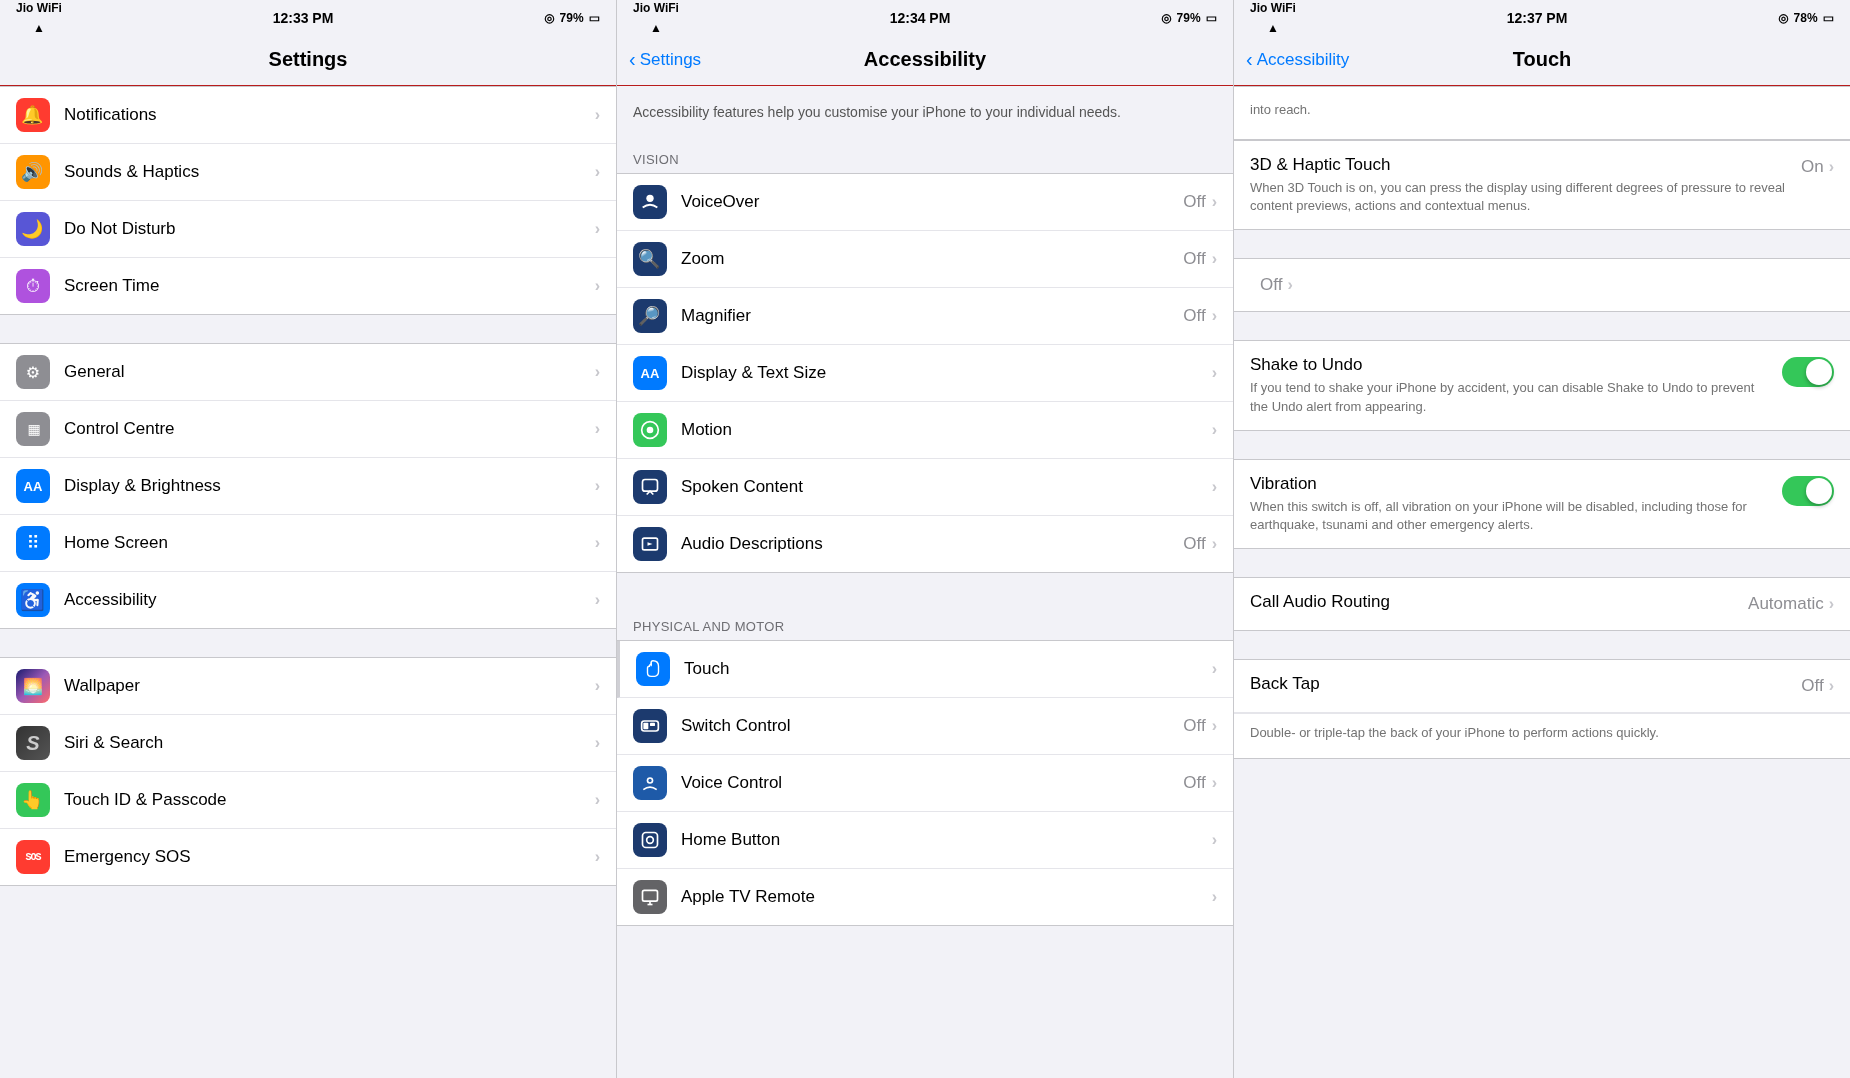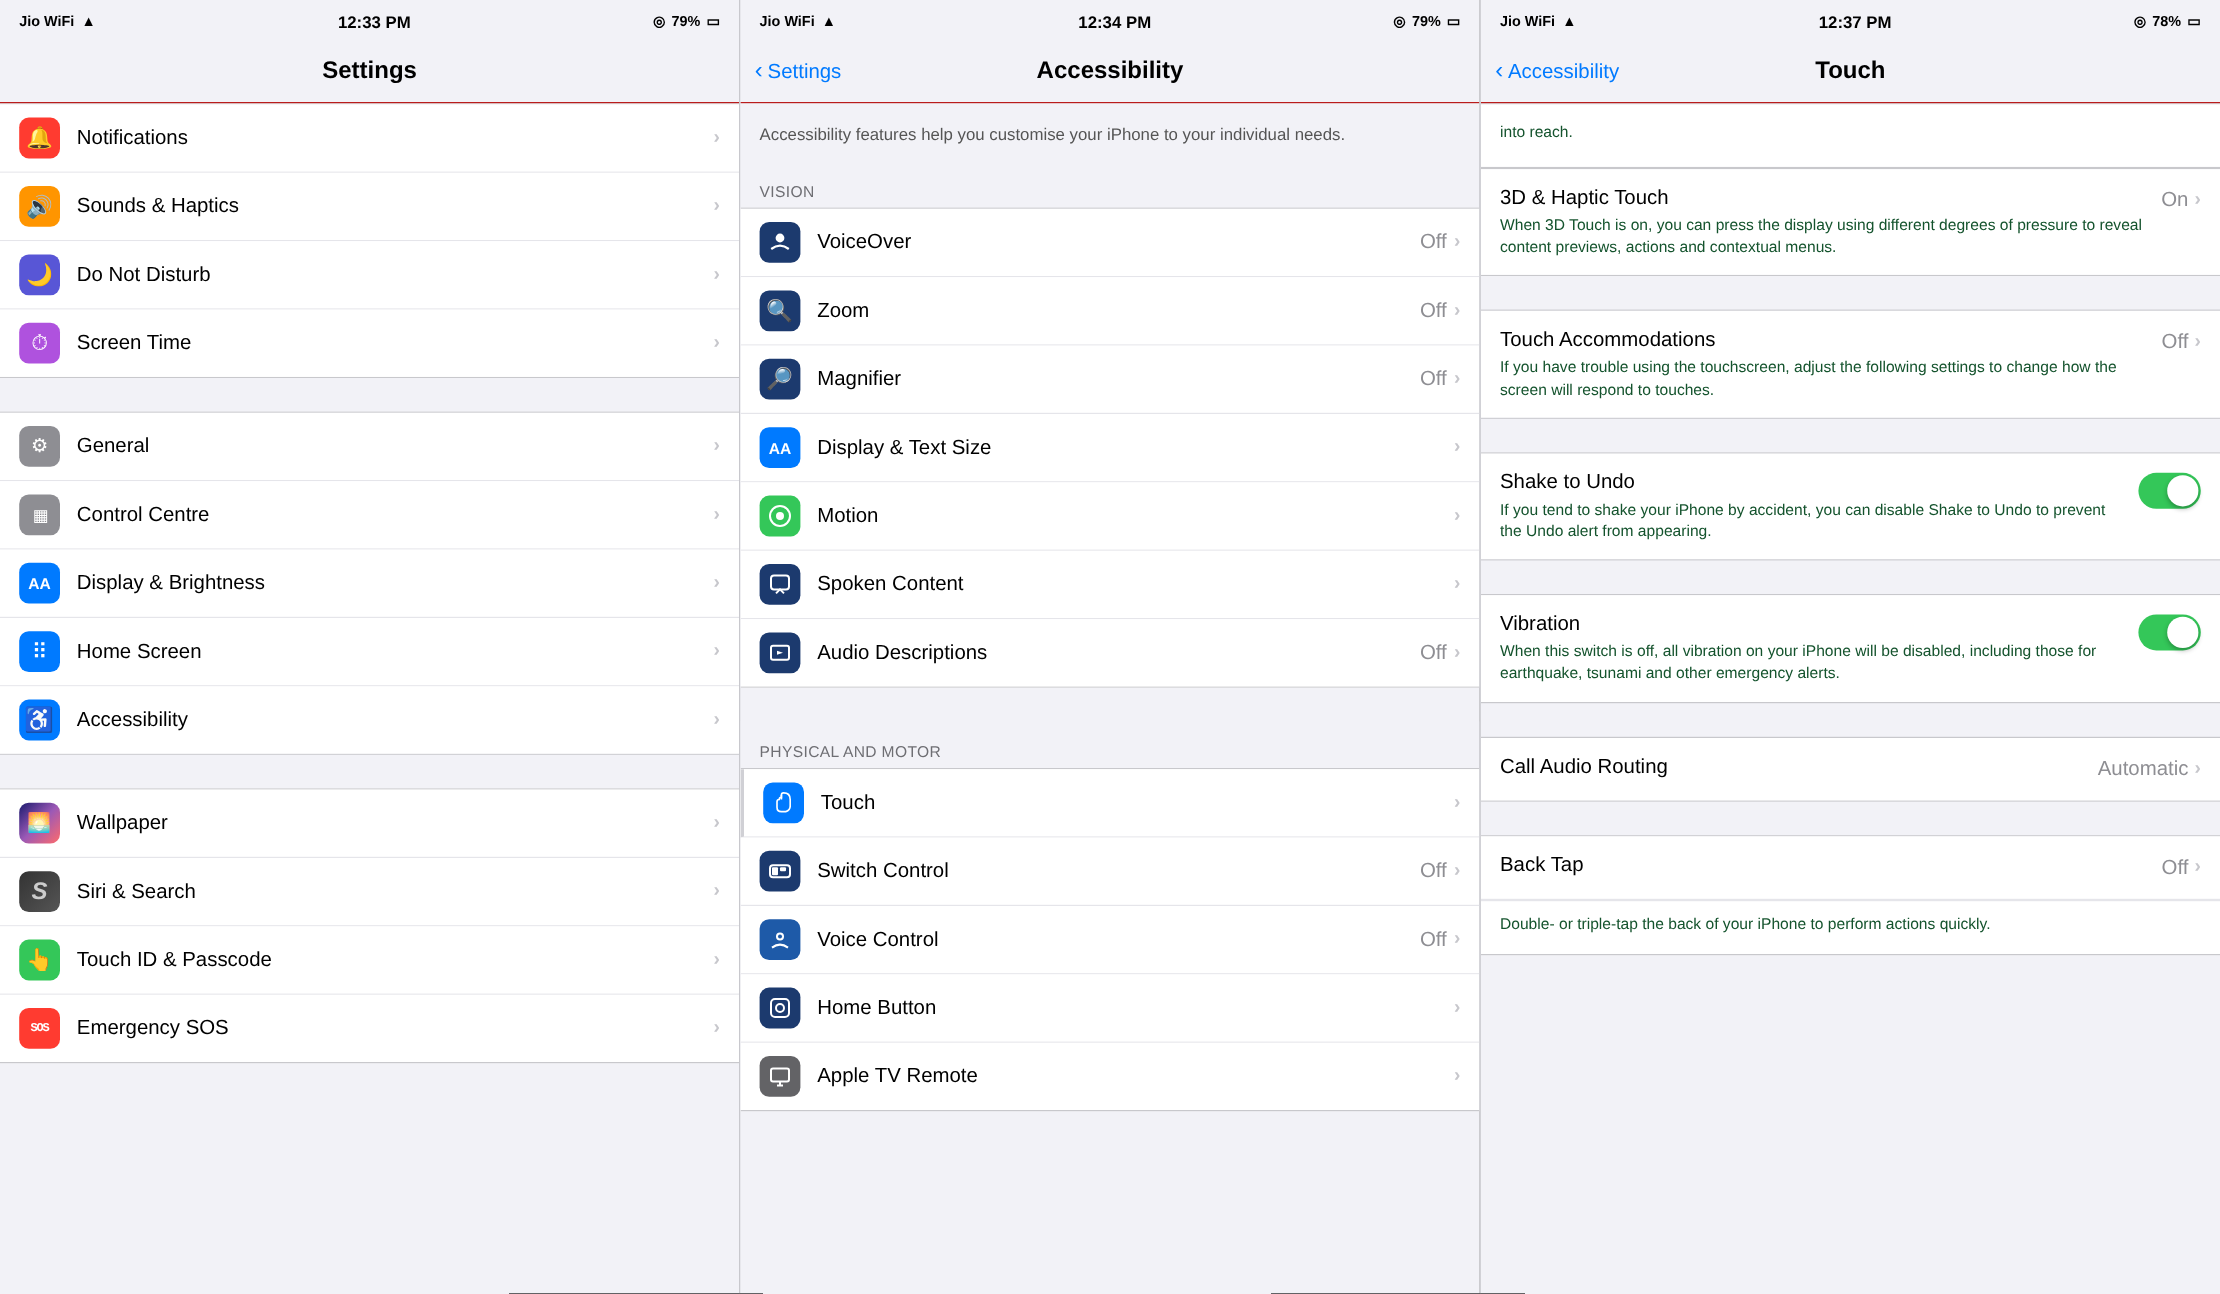--- a/index.html
+++ b/index.html
@@ -31,21 +31,21 @@
       display: flex;
       justify-content: space-between;
       align-items: center;
       padding: 6px 16px;
       background: #f2f2f7;
       height: 36px;
       font-size: 13px;
       font-weight: 600;
     }
 
-    .status-left { display: flex; align-items: center; gap: 6px; font-size: 12px; font-weight: 600; }
+    .status-left { display: flex; align-items: center; gap: 6px; font-size: 12px; font-weight: 600; flex-direction: column; }
     .status-center { font-size: 14px; font-weight: 700; }
     .status-right { display: flex; align-items: center; gap: 5px; font-size: 12px; font-weight: 600; }
 
     
     .nav-bar {
       background: #f2f2f7;
       border-bottom: 1px solid #b91c1c;
       padding: 8px 16px 10px;
       display: flex;
       align-items: center;
@@ -193,21 +193,21 @@
     }
 
     .detail-item-title {
       font-size: 17px;
       color: #000;
       margin-bottom: 4px;
     }
 
     .detail-item-desc {
       font-size: 13px;
-      color: #14532d;
+      color: #737373;
       line-height: 1.4;
     }
 
     .detail-item-right {
       display: flex;
       align-items: center;
       gap: 5px;
       margin-left: 10px;
       margin-top: 2px;
     }
@@ -586,24 +586,20 @@
         </div>
         <div class="detail-item-right">
           <span class="detail-value">On</span>
           <span class="item-chevron">›</span>
         </div>
       </div>
     </div>
 
     <div class="settings-group-wrap" style="margin-top: 28px; margin-bottom: 0;">
       <div class="detail-item">
-        <div class="detail-item-main">
-          <div class="detail-item-title">Touch Accommodations</div>
-          <div class="detail-item-desc">If you have trouble using the touchscreen, adjust the following settings to change how the screen will respond to touches.</div>
-        </div>
         <div class="detail-item-right">
           <span class="detail-value">Off</span>
           <span class="item-chevron">›</span>
         </div>
       </div>
     </div>
 
     <div class="settings-group-wrap" style="margin-top: 28px; margin-bottom: 0;">
       <div class="detail-item">
         <div class="detail-item-main">

